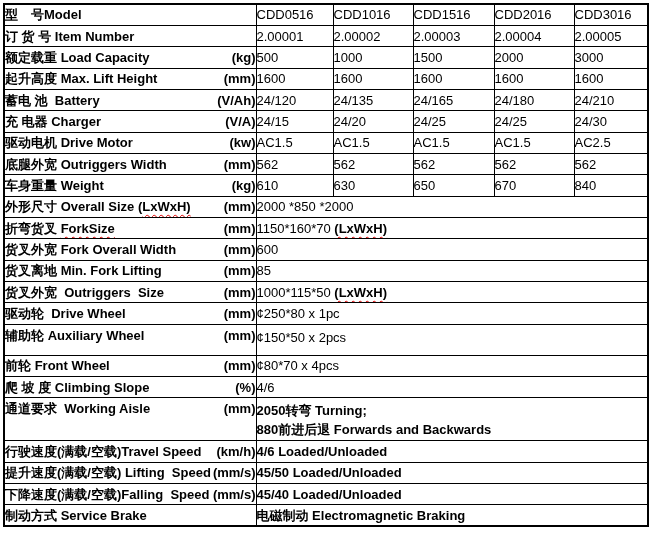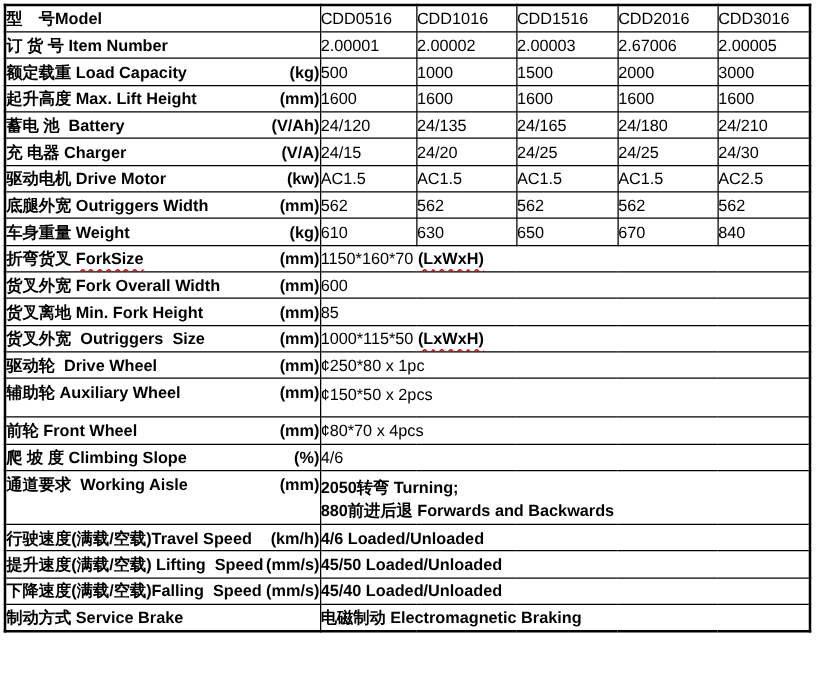--- a/index.html
+++ b/index.html
@@ -95,21 +95,21 @@
         <tr class="row">
           <td class="label">
             <div class="labwrap">
               <span><span>订 货 号 </span><span>Item Number</span></span>
               <span class="unit"></span>
             </div>
           </td>
           <td class="val">2.00001</td>
           <td class="val">2.00002</td>
           <td class="val">2.00003</td>
-          <td class="val">2.67006</td>
+          <td class="val">2.00004</td>
           <td class="val">2.00005</td>
         </tr>
         <tr class="row">
           <td class="label">
             <div class="labwrap">
               <span><span>额定载重 </span><span>Load Capacity</span></span>
               <span class="unit">(kg)</span>
             </div>
           </td>
           <td class="val">500</td>
@@ -192,39 +192,48 @@
           </td>
           <td class="val">610</td>
           <td class="val">630</td>
           <td class="val">650</td>
           <td class="val">670</td>
           <td class="val">840</td>
         </tr>
         <tr class="row">
           <td class="label">
             <div class="labwrap">
+              <span><span>外形尺寸 </span><span><span>Overall Size (</span><span class="wavy">LxWxH)</span></span></span>
+              <span class="unit">(mm)</span>
+            </div>
+          </td>
+          <td colspan="5" class="val">2000 *850 *2000</td>
+        </tr>
+        <tr class="row">
+          <td class="label">
+            <div class="labwrap">
               <span><span>折弯货叉 </span><span><span class="wavy">ForkSize</span></span></span>
               <span class="unit">(mm)</span>
             </div>
           </td>
           <td colspan="5" class="val"><span>1150*160*70 </span><span class="wavy b">(LxWxH)</span></td>
         </tr>
         <tr class="row">
           <td class="label">
             <div class="labwrap">
               <span><span>货叉外宽 </span><span>Fork Overall Width</span></span>
               <span class="unit">(mm)</span>
             </div>
           </td>
           <td colspan="5" class="val">600</td>
         </tr>
         <tr class="row">
           <td class="label">
             <div class="labwrap">
-              <span><span>货叉离地 </span><span>Min. Fork Height</span></span>
+              <span><span>货叉离地 </span><span>Min. Fork Lifting</span></span>
               <span class="unit">(mm)</span>
             </div>
           </td>
           <td colspan="5" class="val">85</td>
         </tr>
         <tr class="row">
           <td class="label">
             <div class="labwrap">
               <span><span>货叉外宽  </span><span>Outriggers  Size</span></span>
               <span class="unit">(mm)</span>

